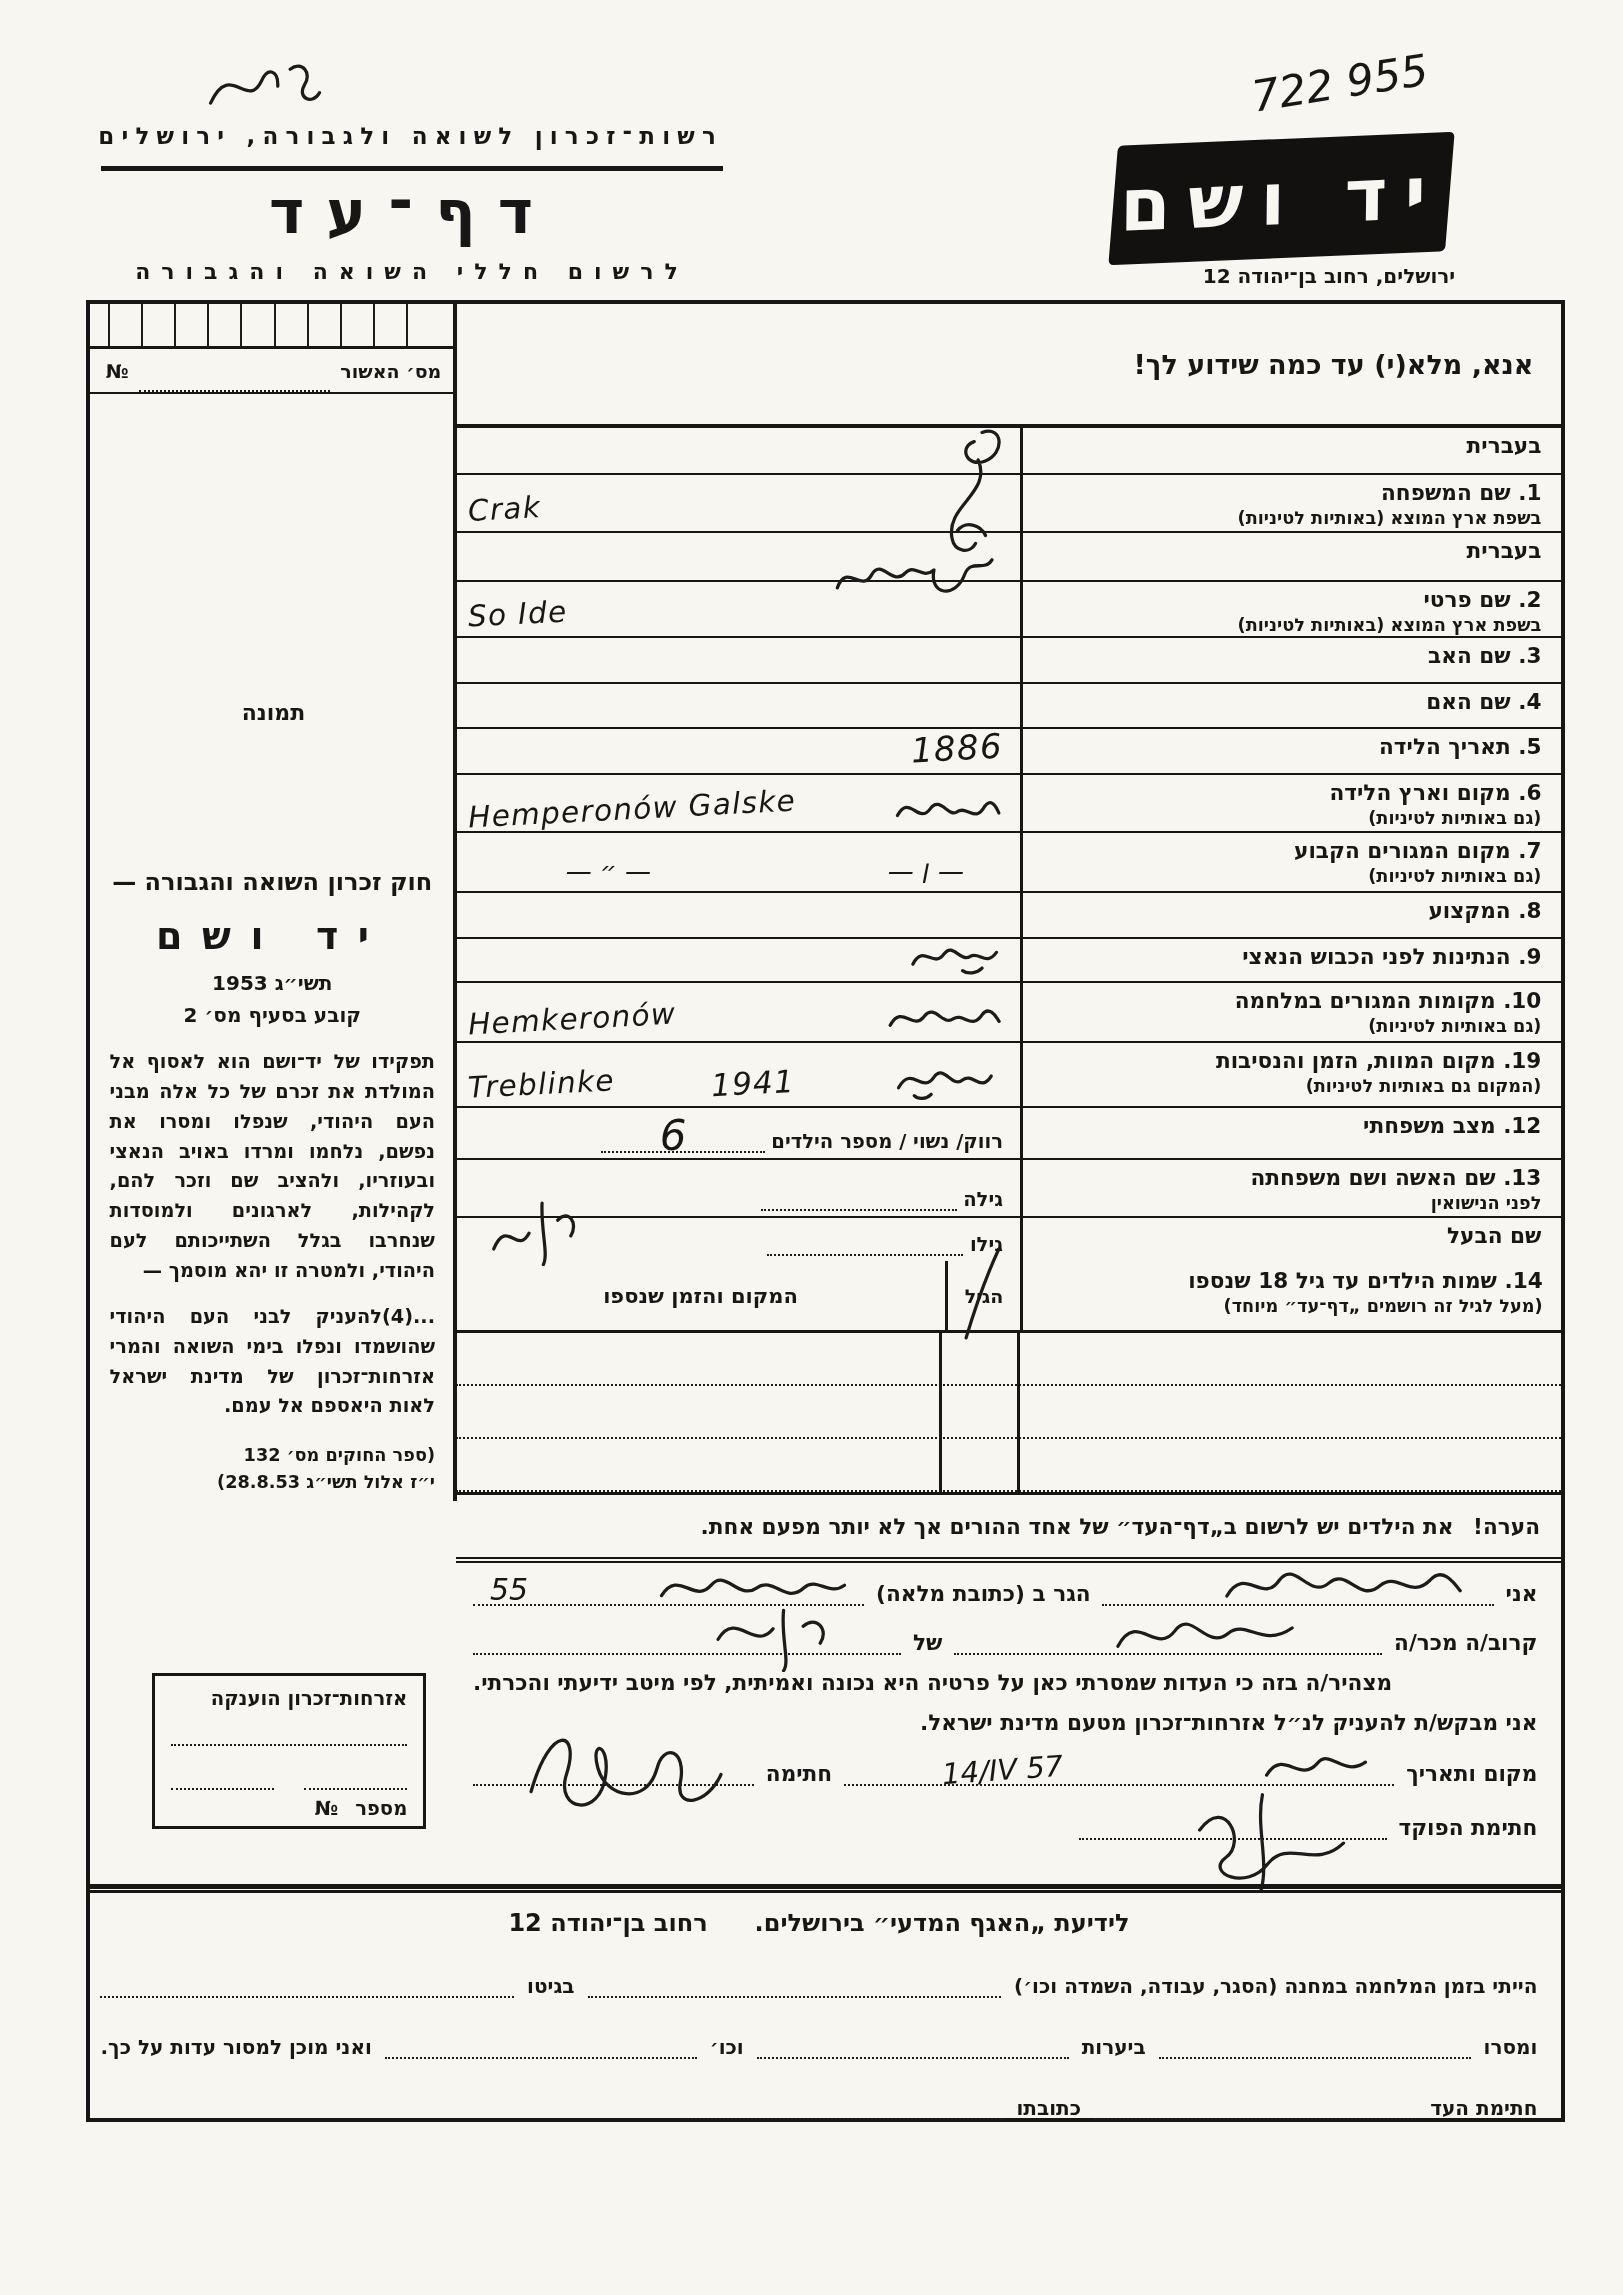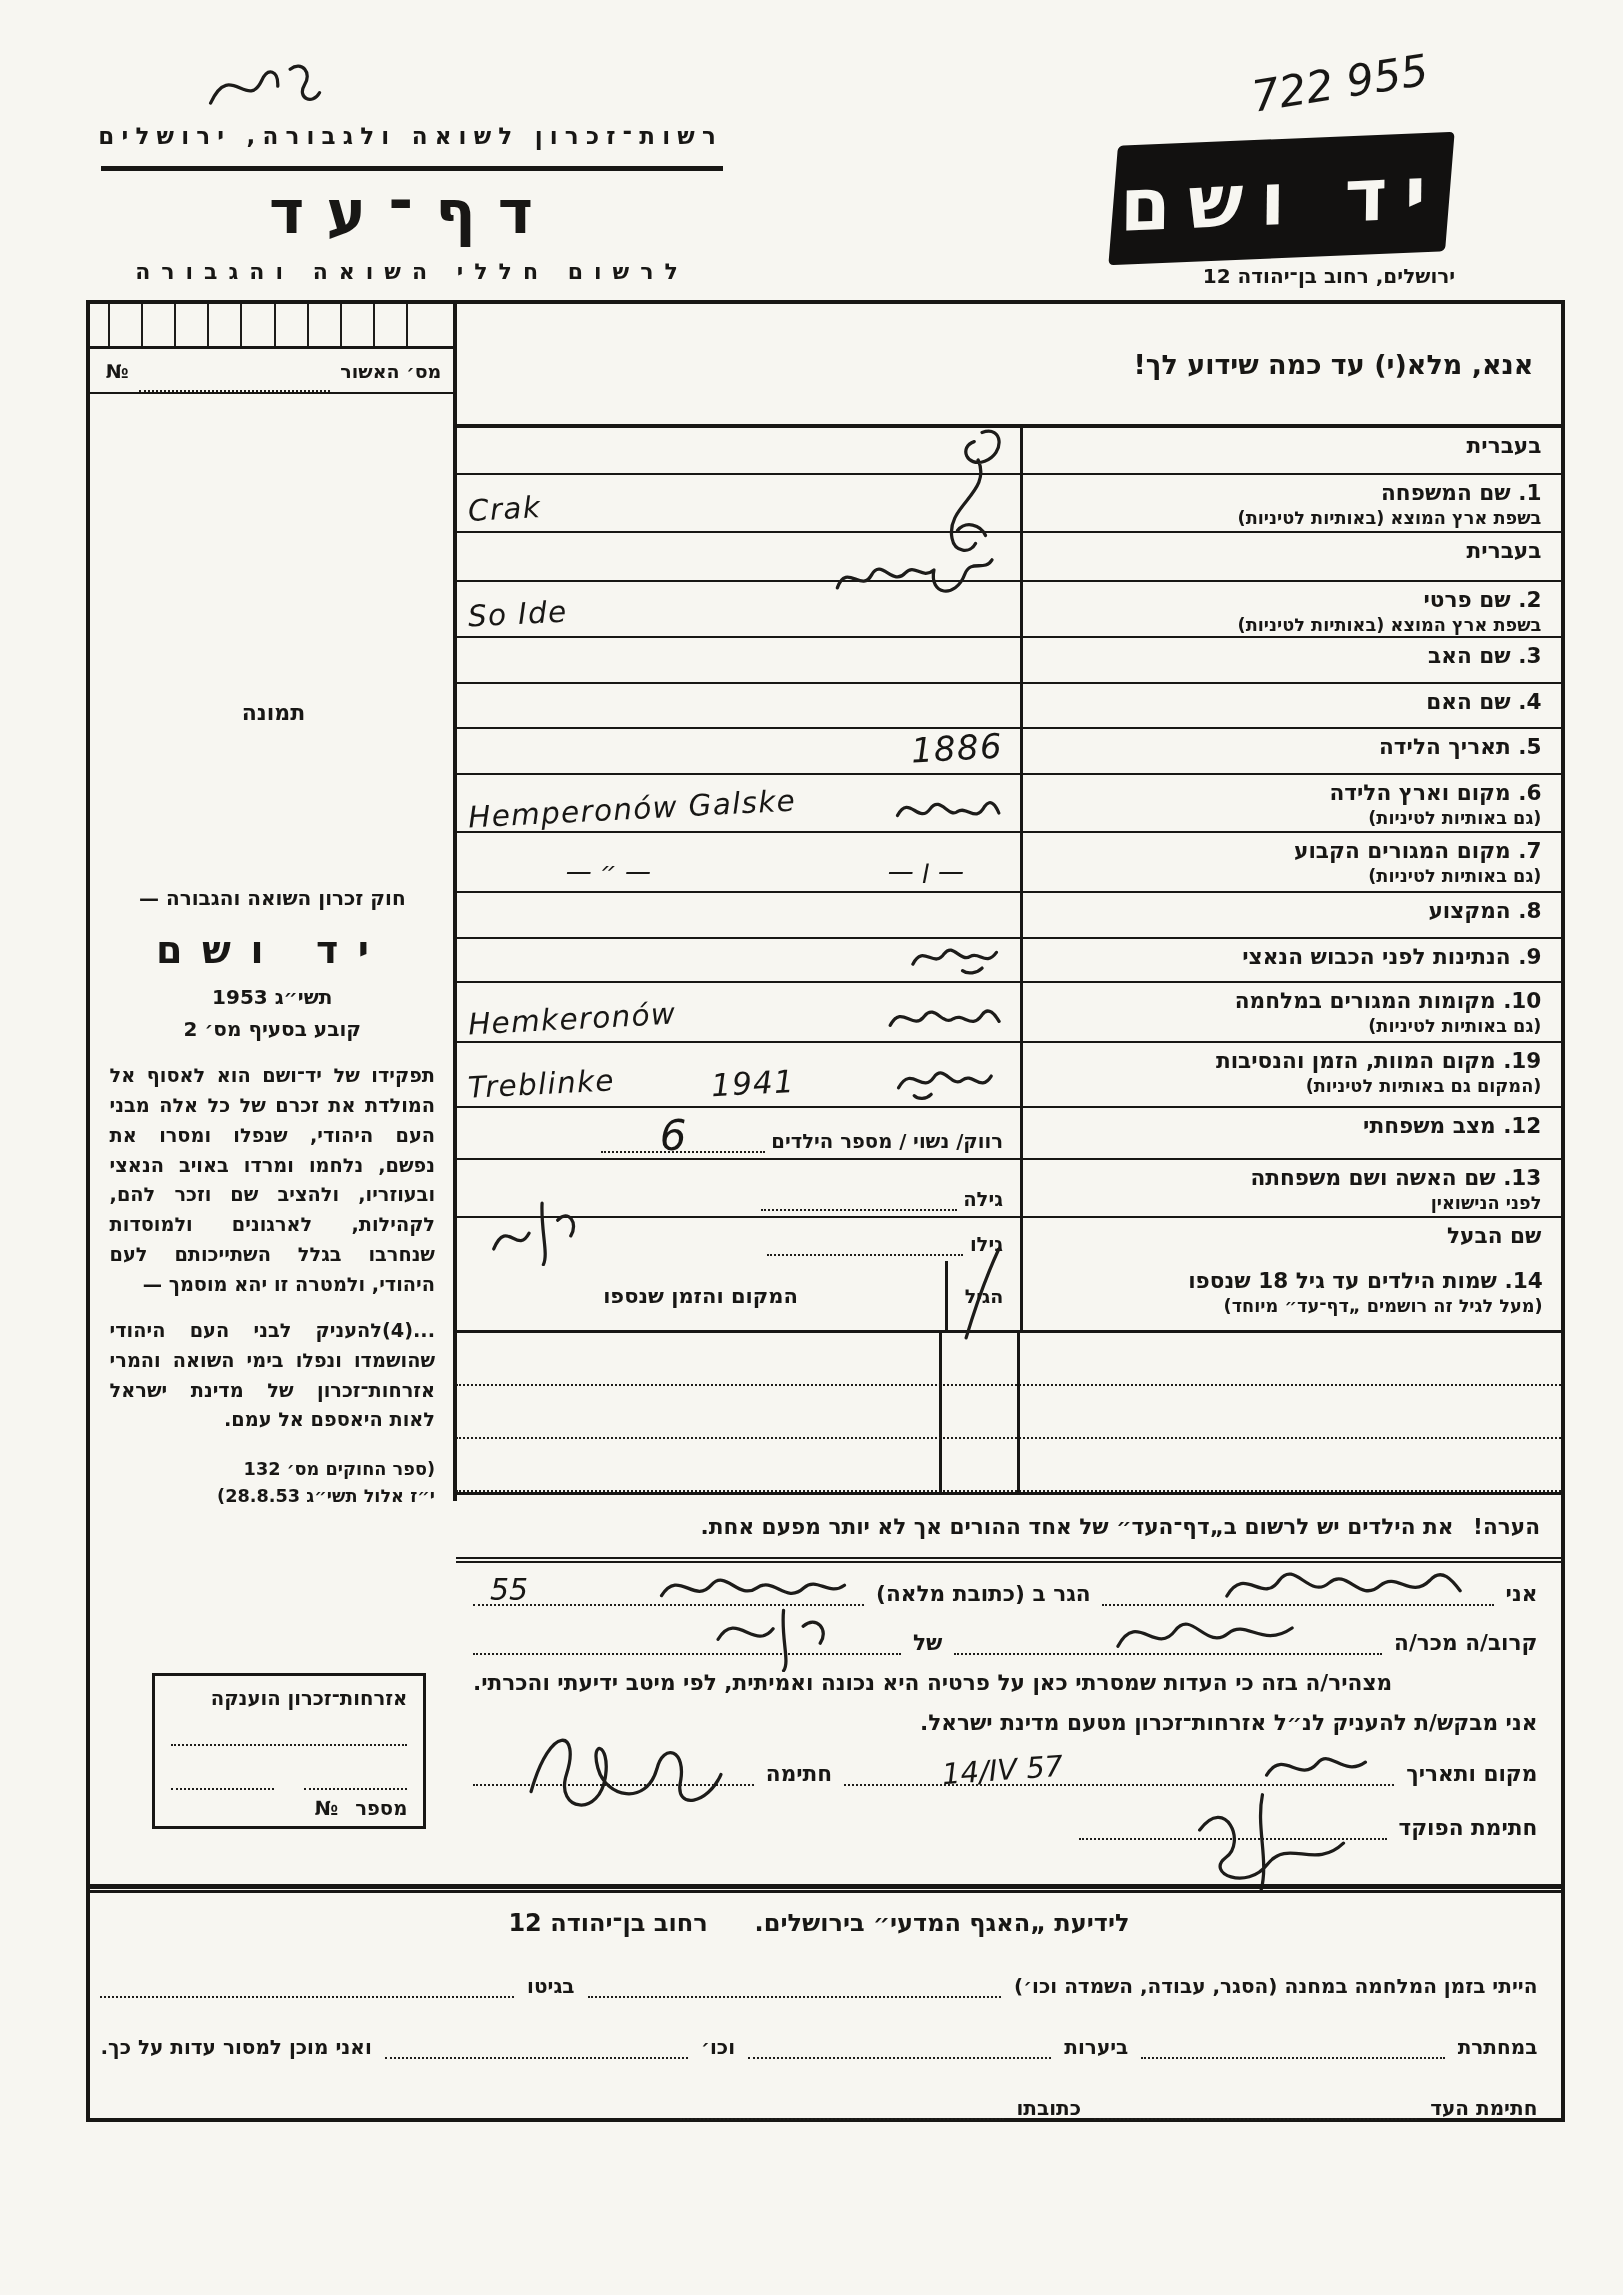--- a/index.html
+++ b/index.html
@@ -26,21 +26,21 @@
   .lpanel{position:absolute;left:0;top:0;width:367px;height:1197px;border-left:none;border-right:none;}
   .lp-border{position:absolute;right:-3.9px;top:0;bottom:0;width:3.9px;background:#181715;}
   .ticks{height:42px;border-bottom:3.3px solid #181715;display:flex;direction:ltr;padding:0 18.3px;}
   .tick{flex:1;border-left:2px solid #1d1c1a;height:100%;}
   .aprow{height:43px;border-bottom:2.6px solid #181715;display:flex;align-items:center;gap:10.5px;
          padding:0 15.7px;font-weight:bold;font-size:19px;}
   .aprow .dots{height:22px;}
   .photo{height:452px;position:relative;}
   .photo-label{position:absolute;left:0;right:0;top:306px;text-align:center;font-size:22px;font-weight:bold;}
   .law{padding:22px 22px 0 19.6px;text-align:center;font-weight:bold;}
-  .law-title{font-size:20px;margin-bottom:18.3px;white-space:nowrap;margin-top:18px;}
+  .law-title{font-size:24px;margin-bottom:18.3px;white-space:nowrap;}
   .law-name{font-size:38px;letter-spacing:19.6px;margin-bottom:13px;white-space:nowrap;}
   .law-year{font-size:20px;margin-bottom:7.9px;}
   .law-sec{font-size:20px;margin-bottom:19.6px;}
   .law-body,.law-clause{font-size:19.3px;line-height:1.55;text-align:justify;}
   .law-clause{margin-top:15.7px;}
   .law-src{margin-top:21px;font-size:17.7px;text-align:right;line-height:1.5;}
   
   .cbox{position:absolute;left:62px;top:1369px;width:274px;height:156px;border:3.9px solid #181715;
         padding:10.5px 15.7px;box-sizing:border-box;}
   .cbox-title{font-size:19.6px;font-weight:bold;}
@@ -408,21 +408,21 @@
         <span>לידיעת „האגף המדעי״ בירושלים.</span>
         <span>רחוב בן־יהודה 12</span>
       </div>
       <div class="bline">
         <span>הייתי בזמן המלחמה במחנה (הסגר, עבודה, השמדה וכו׳)</span>
         <span class="dots grow"></span>
         <span>בגיטו</span>
         <span class="dots grow"></span>
       </div>
       <div class="bline">
-        <span>במחתרת</span>
+        <span>ומסרו</span>
         <span class="dots grow"></span>
         <span>ביערות</span>
         <span class="dots grow"></span>
         <span>וכו׳</span>
         <span class="dots grow"></span>
         <span>ואני מוכן למסור עדות על כך.</span>
       </div>
       <div class="bline bline3">
         <span>חתימת העד</span>
         <span class="dots grow"></span>

